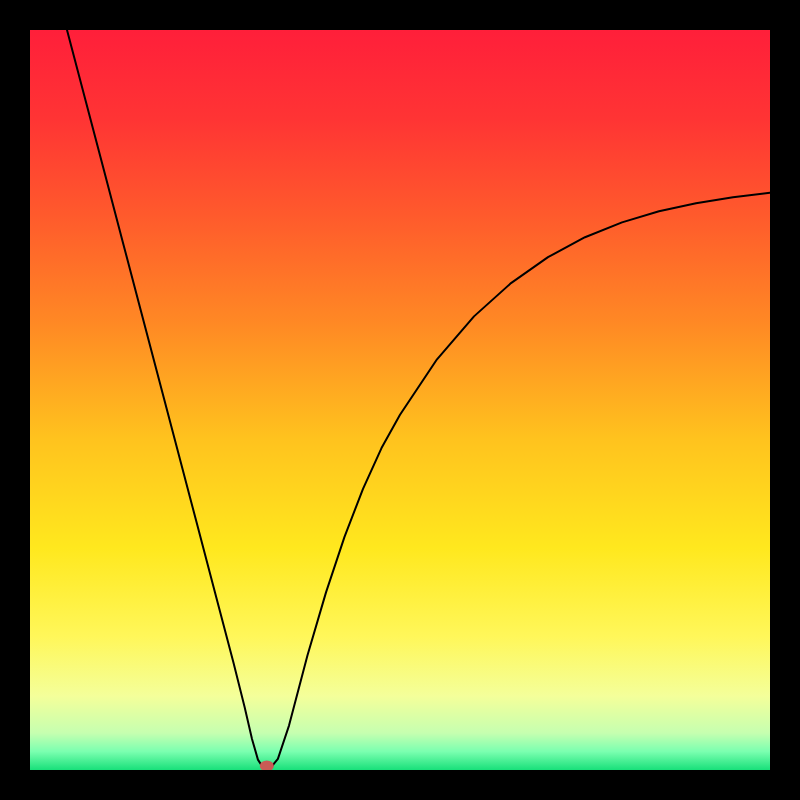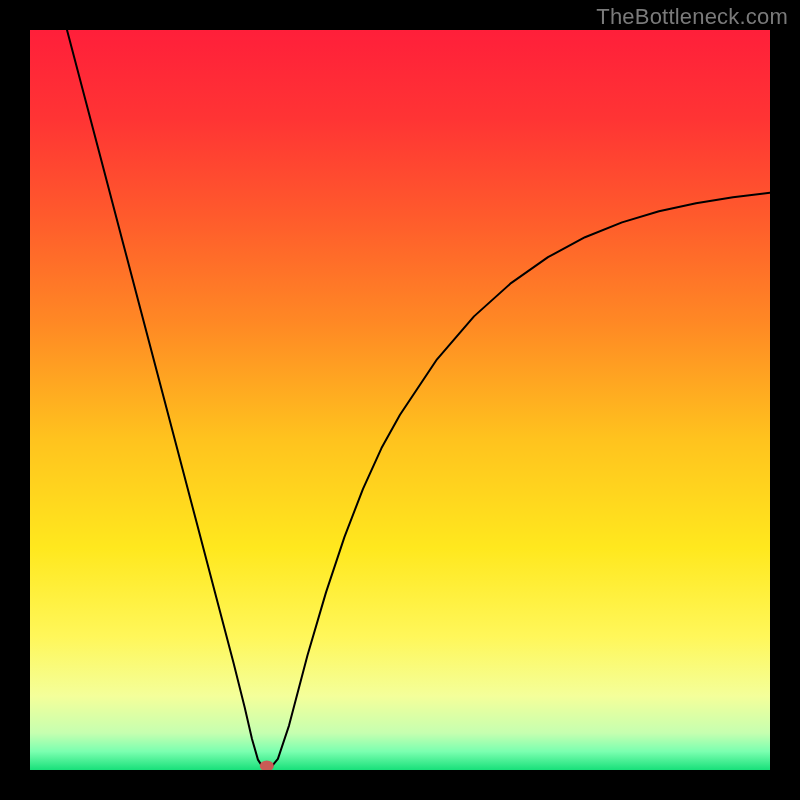--- a/index.html
+++ b/index.html
@@ -40,21 +40,20 @@
   }
   svg {
     display: block;
   }
 </style>
 </head>
 <body>
 
 <div class="frame">
 
-  <div class="watermark">TheBottleneck.com</div>
 
   <div class="plot-area">
     <svg id="chart-svg" width="740" height="740" viewBox="0 0 740 740">
       <defs>
         <linearGradient id="bg-grad" x1="0" y1="0" x2="0" y2="1">
             <stop offset="0%" stop-color="#ff1f3a"></stop>
             <stop offset="12%" stop-color="#ff3434"></stop>
             <stop offset="25%" stop-color="#ff5a2c"></stop>
             <stop offset="40%" stop-color="#ff8a24"></stop>
             <stop offset="55.00000000000001%" stop-color="#ffc21e"></stop>

